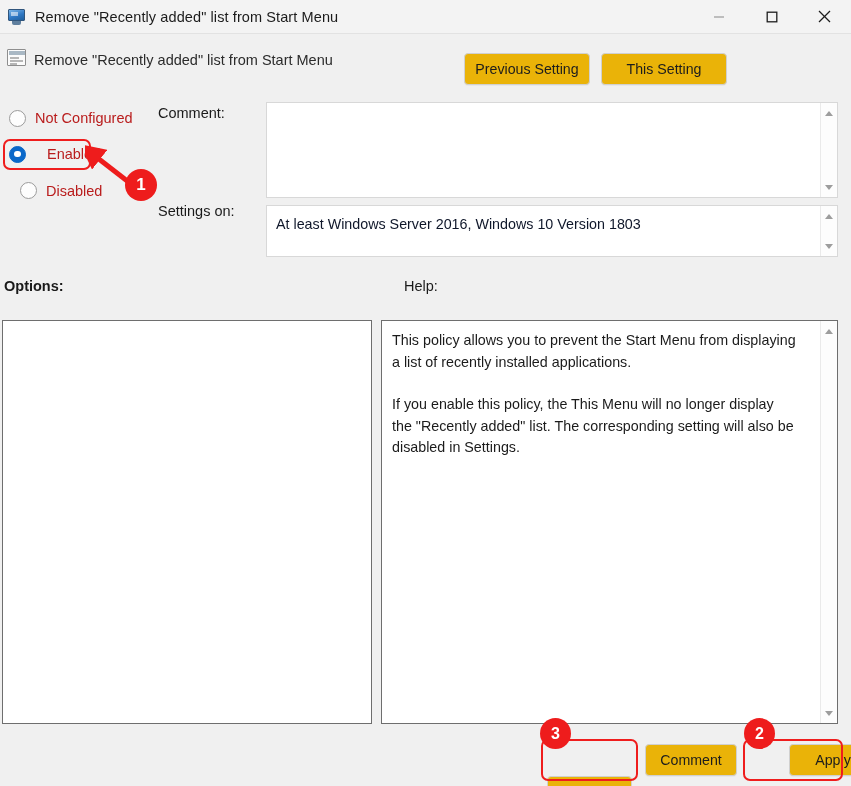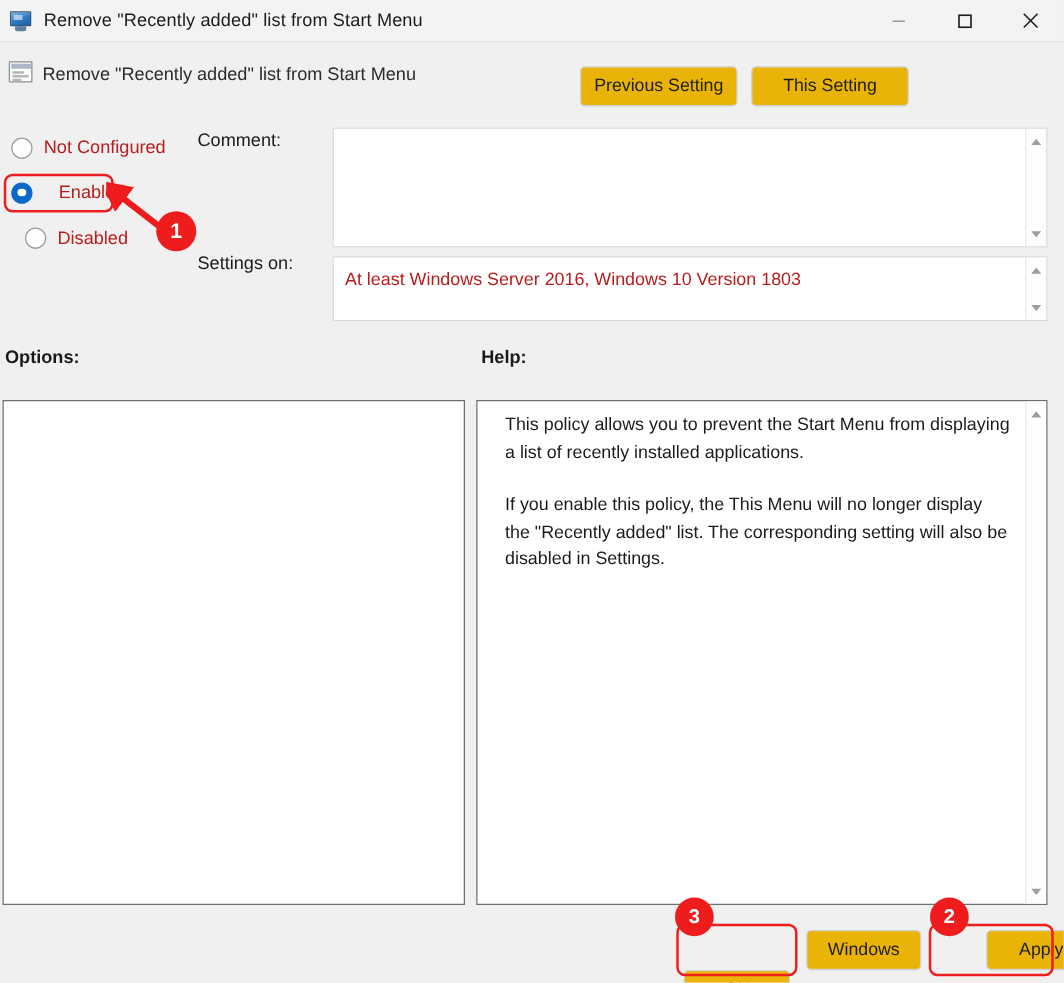--- a/index.html
+++ b/index.html
@@ -178,38 +178,38 @@
   
   .field-label {
     position: absolute;
     font-size: 14.5px;
     color: #1a1a1a;
     white-space: nowrap;
   }
   #comment-label      { left: 158px; top: 105px; }
   #supported-label    { left: 158px; top: 203px; }
   #options-label      { left: 4px;   top: 278px; font-weight: bold; }
-  #help-label         { left: 385px; top: 278px; font-weight: bold; }
+  #help-label         { left: 404px; top: 278px; }
 
   
   .textbox {
     position: absolute;
     background: #ffffff;
     border: 1px solid #d8d8d8;
     box-sizing: border-box;
     overflow: hidden;
   }
   #comment-box   { left: 266px; top: 102px; width: 572px; height: 96px; }
   #supported-box { left: 266px; top: 205px; width: 572px; height: 52px; }
   .textbox-text {
     position: absolute;
     left: 9px; top: 9px;
     right: 24px;
     font-size: 14.3px;
-    color: #b91c1c;
+    color: #0f172a;
     line-height: 19px;
   }
 
   
   .vscroll {
     position: absolute;
     right: 0; top: 0; bottom: 0;
     width: 17px;
     background: #fdfdfd;
     border-left: 1px solid #eaeaea;
@@ -244,21 +244,20 @@
   #options-panel { left: 2px;   top: 320px; width: 370px; height: 404px; }
   #help-panel    { left: 381px; top: 320px; width: 457px; height: 404px; }
 
   .help-text {
     position: absolute;
     left: 10px; top: 9px;
     width: 405px;
     font-size: 14.3px;
     color: #1b1b1b;
     line-height: 21.5px;
-    margin-left: 12px;
   }
   .help-text p { margin: 0 0 21px 0; }
   .help-text p:last-child { margin-bottom: 0; }
 
   
   #ok-btn     { left: 547px; top: 744px; width: 85px; height: 32px; margin-top: 32px; }
   #cancel-btn { left: 645px; top: 744px; width: 92px; height: 32px; }
   #apply-btn  { left: 749px; top: 744px; width: 88px; height: 32px; margin-left: 40px; }
 
   
@@ -398,21 +397,21 @@
     <div class="arrow up">
         <div class="tri up"></div>
       </div>
     <div class="arrow down">
         <div class="tri down"></div>
       </div>
   </div>
 </div>
 
 <div class="btn" id="ok-btn">OK</div>
-<div class="btn" id="cancel-btn">Windows</div>
+<div class="btn" id="cancel-btn">Comment</div>
 <div class="btn" id="apply-btn">Apply</div>
 
 <div class="anno-box" id="anno-box-enabled"></div>
 <div class="anno-box" id="anno-box-ok"></div>
 <div class="anno-box" id="anno-box-apply"></div>
 
 <svg id="anno-arrow-1" viewBox="0 0 60 50">
   <defs>
     <marker id="arrowhead" markerWidth="5" markerHeight="5" refX="1.2" refY="2.5" orient="auto">
       <polygon points="0 0, 5 2.5, 0 5" fill="#ee1c1c"></polygon>

